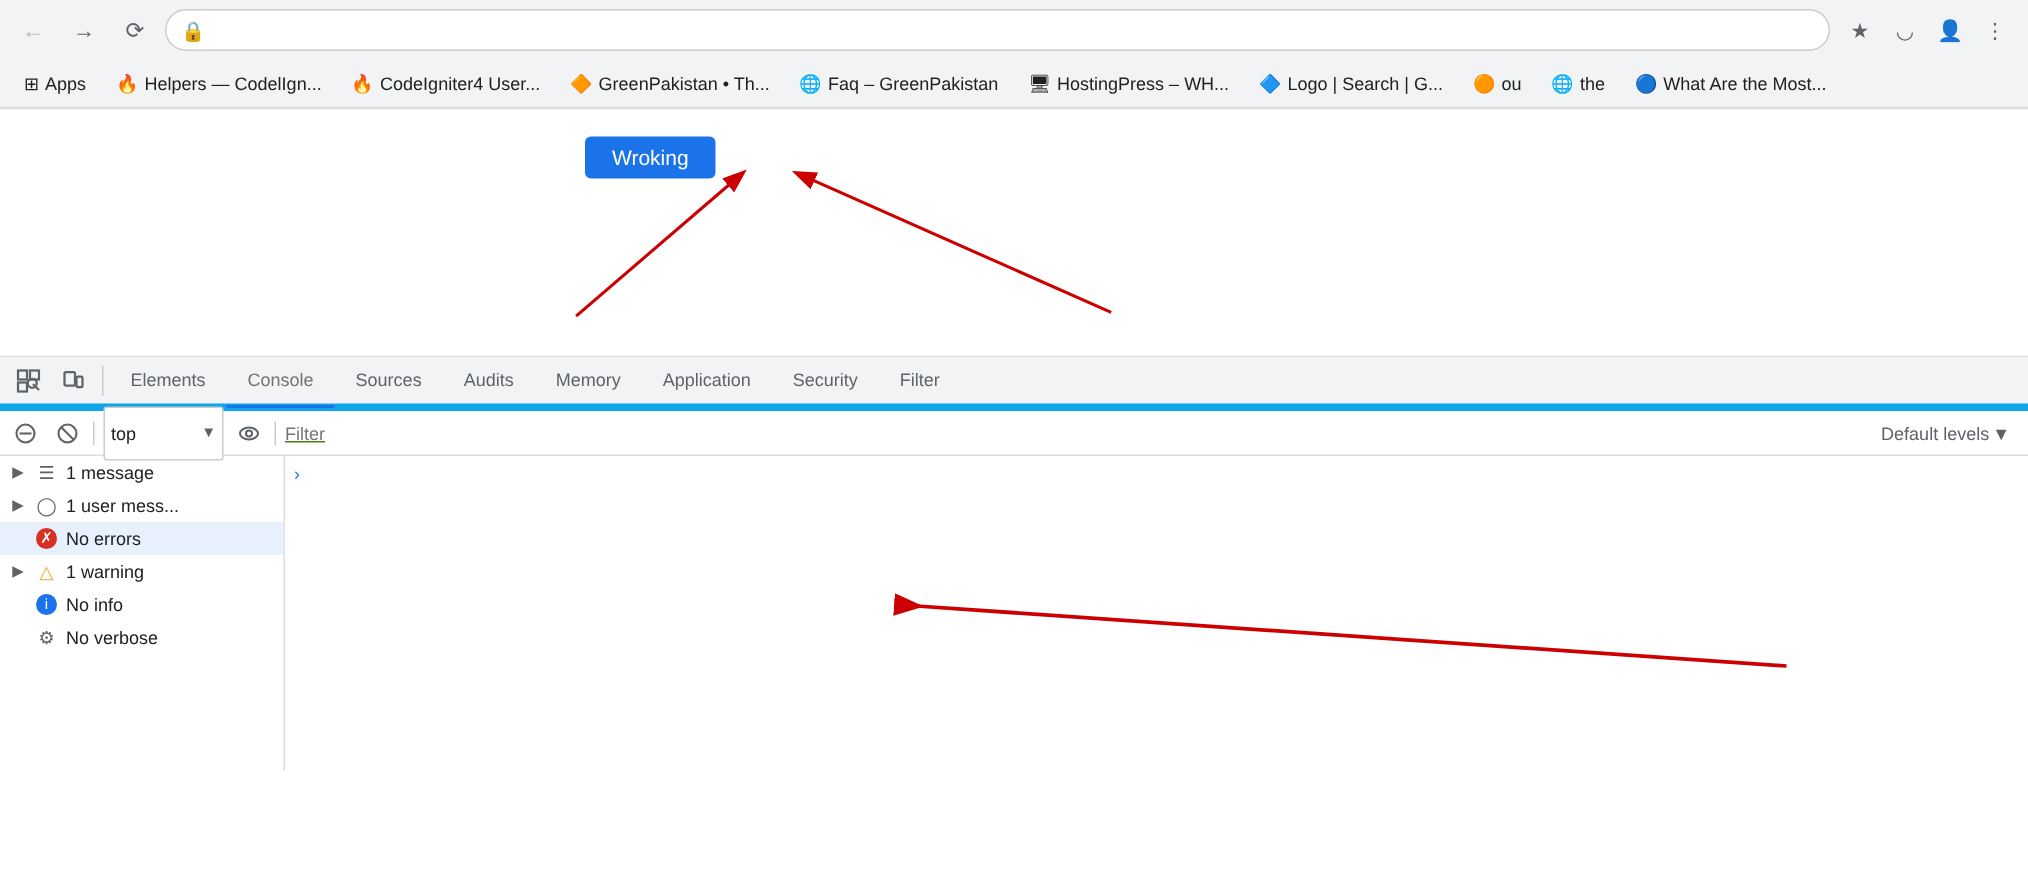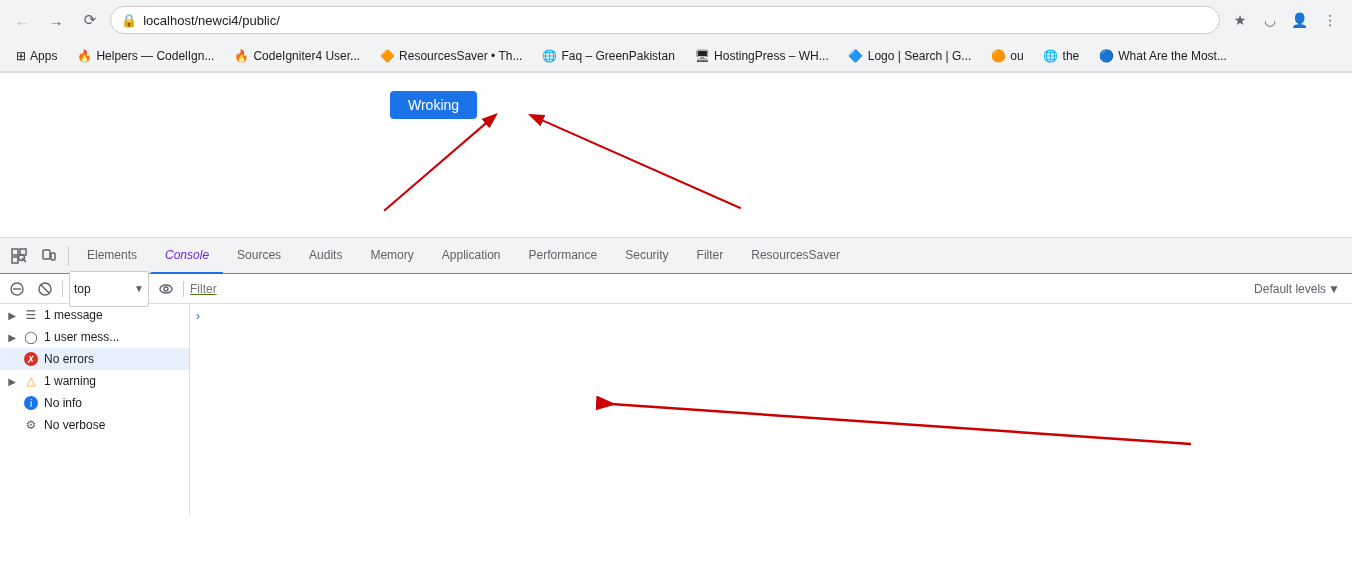--- a/index.html
+++ b/index.html
@@ -117,21 +117,21 @@
       border-top: 1px solid #ddd;
       background: #fff;
     }
 
     
     .devtools-toolbar {
       display: flex;
       align-items: center;
       height: 36px;
       background: #f1f3f4;
-      border-bottom: 1px solid #0ea5e9;
+      border-bottom: 5px solid #0ea5e9;
       padding: 0 4px;
       gap: 0;
     }
     .dt-icon-btn {
       width: 30px; height: 30px;
       border: none; background: none; cursor: pointer;
       display: flex; align-items: center; justify-content: center;
       border-radius: 3px;
       color: #5f6368;
       font-size: 15px;
@@ -270,21 +270,20 @@
 </head>
 <body>
 
 <div class="browser-chrome">
   <div class="nav-bar">
     <button class="nav-btn disabled">←</button>
     <button class="nav-btn">→</button>
     <button class="nav-btn">⟳</button>
     <div class="address-bar">
       <span class="lock-icon">🔒</span>
-      <span class="address-text">localhost/newci4/public/</span>
     </div>
     <div class="nav-actions">
       <button class="nav-action-btn">★</button>
       <button class="nav-action-btn">◡</button>
       <button class="nav-action-btn">👤</button>
       <button class="nav-action-btn">⋮</button>
     </div>
   </div>
 
   <div class="bookmarks-bar">
@@ -295,21 +294,21 @@
     <div class="bookmark-item">
       <span class="bookmark-icon">🔥</span>
       <span>Helpers — CodelIgn...</span>
     </div>
     <div class="bookmark-item">
       <span class="bookmark-icon">🔥</span>
       <span>CodeIgniter4 User...</span>
     </div>
     <div class="bookmark-item">
       <span class="bookmark-icon">🔶</span>
-      <span>ResourcesSaver • Th...</span>
+      <span>GreenPakistan • Th...</span>
     </div>
     <div class="bookmark-item">
       <span class="bookmark-icon">🌐</span>
       <span>Faq – GreenPakistan</span>
     </div>
     <div class="bookmark-item">
       <span class="bookmark-icon">🖥</span>
       <span>HostingPress – WH...</span>
     </div>
     <div class="bookmark-item">
@@ -366,46 +365,40 @@
     <button class="dt-icon-btn" title="Toggle device toolbar">
       <svg width="16" height="16" viewBox="0 0 16 16" fill="#5f6368">
         <rect x="2" y="2" width="7" height="9" rx="1" fill="none" stroke="#5f6368" stroke-width="1.5"></rect>
         <rect x="10" y="5" width="4" height="7" rx="1" fill="none" stroke="#5f6368" stroke-width="1.5"></rect>
       </svg>
     </button>
     <div class="dt-separator"></div>
     <div class="dt-tab active" style="border-bottom: 2px solid transparent; color: rgb(95, 99, 104);">
       <span>Elements</span>
     </div>
-    <div class="dt-tab active" style="border-bottom:2px solid #1a73e8; color:#6d28d9;font-style:italic;">
+    <div class="dt-tab active" style="border-bottom:2px solid #1a73e8; color:#737373;">
       <span>Console</span>
     </div>
     <div class="dt-tab">
       <span>Sources</span>
     </div>
     <div class="dt-tab">
       <span>Audits</span>
     </div>
     <div class="dt-tab">
       <span>Memory</span>
     </div>
     <div class="dt-tab">
       <span>Application</span>
     </div>
     <div class="dt-tab">
-      <span>Performance</span>
-    </div>
-    <div class="dt-tab">
       <span>Security</span>
     </div>
     <div class="dt-tab">
       <span>Filter</span>
-    </div>
-    <div class="dt-tab">
-      <span>ResourcesSaver</span>
     </div>
   </div>
 
   <div class="console-toolbar">
     <button class="ct-icon-btn" title="Clear console">
       <svg width="14" height="14" viewBox="0 0 14 14" fill="none">
         <circle cx="7" cy="7" r="6" stroke="#5f6368" stroke-width="1.4" fill="none"></circle>
         <line x1="3" y1="7" x2="11" y2="7" stroke="#5f6368" stroke-width="1.4"></line>
       </svg>
     </button>

